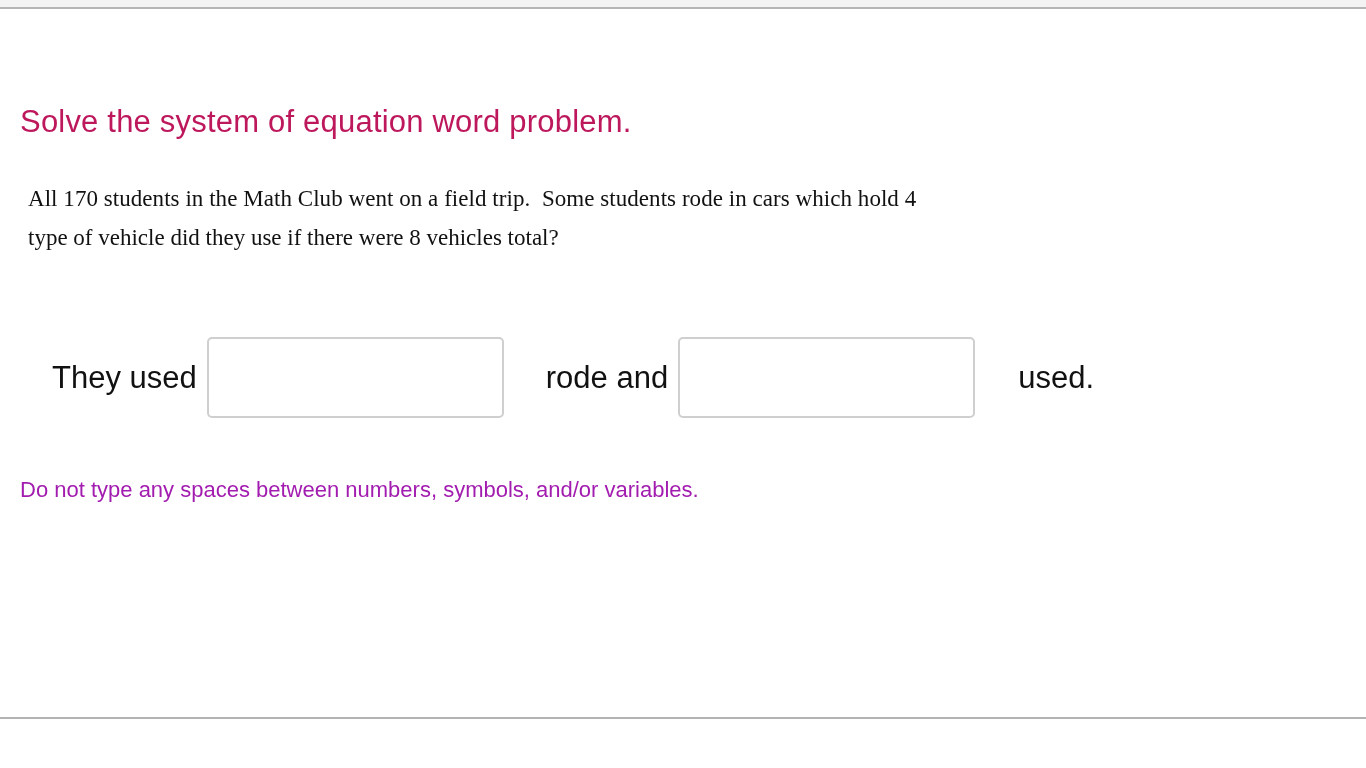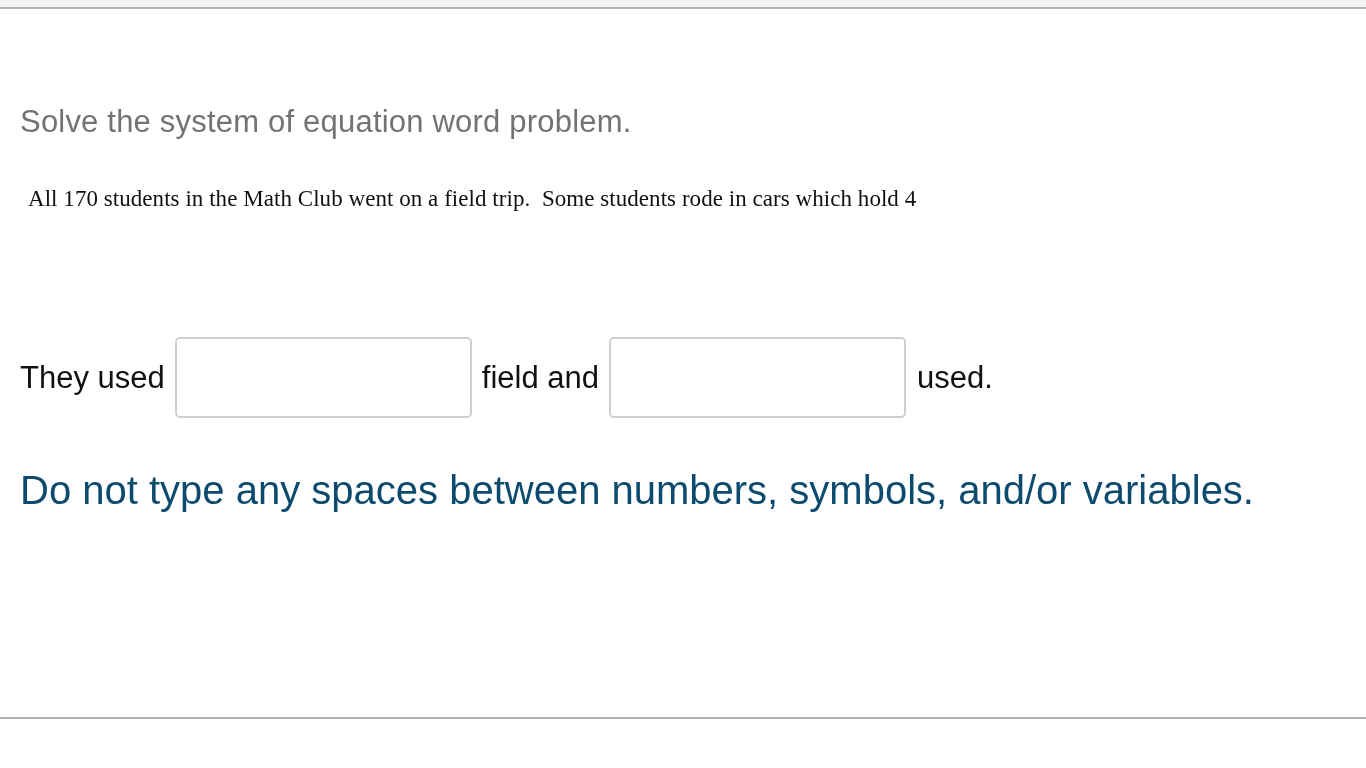--- a/index.html
+++ b/index.html
@@ -34,21 +34,21 @@
       background: #b3b3b3;
     }
     .instruction {
       position: absolute;
       left: 20px;
       top: 102px;
       font-family: "Liberation Sans", sans-serif;
       font-size: 31px;
       line-height: 40px;
       letter-spacing: 0.2px;
-      color: #737373;
+      color: #be185d;
       white-space: nowrap;
     }
     .problem {
       position: absolute;
       left: 28px;
       top: 179px;
       font-family: "Liberation Serif", serif;
       font-size: 23px;
       line-height: 39px;
       color: #111111;
@@ -63,61 +63,62 @@
       left: 20px;
       top: 337px;
       height: 81px;
       display: flex;
       align-items: center;
       font-family: "Liberation Sans", sans-serif;
       font-size: 31px;
       color: #111111;
       white-space: nowrap;
     }
-    .answer-row .lbl { display: inline-block; }
+    .answer-row .lbl { display: inline-block; margin-left: 32px; }
     .answer-input {
       box-sizing: border-box;
       width: 297px;
       height: 81px;
       border: 2px solid #cfcfcf;
       border-radius: 5px;
       background: #ffffff;
       font-family: "Liberation Sans", sans-serif;
       font-size: 28px;
       padding: 0 10px;
       outline: none;
     }
     .input-cars { margin-left: 10px; margin-right: 10px; }
     .input-buses { margin-left: 10px; margin-right: 11px; }
     .warning {
       position: absolute;
       left: 20px;
       top: 470px;
       font-family: "Liberation Sans", sans-serif;
-      font-size: 40px;
+      font-size: 22px;
       line-height: 40px;
-      color: #0c4a6e;
+      color: #a21caf;
       white-space: nowrap;
     }
   </style>
 </head>
 <body>
 
 <div class="top-band"></div>
 <div class="top-rule"></div>
 
 <div class="instruction">Solve the system of equation word problem.</div>
 
 <div class="problem">
   <span class="problem-line l1">All 170 students in the Math Club went on a field trip.  Some students rode in cars which hold 4</span>
+  <span class="problem-line l3">type of vehicle did they use if there were 8 vehicles total?</span>
 </div>
 
 <div class="answer-row">
   <span class="lbl">They used</span>
   <input type="text" class="answer-input input-cars" value="" style="">
-  <span class="lbl">field and</span>
+  <span class="lbl">rode and</span>
   <input type="text" class="answer-input input-buses" value="" style="">
   <span class="lbl">used.</span>
 </div>
 
 <div class="warning">Do not type any spaces between numbers, symbols, and/or variables.</div>
 
 <div class="bottom-rule"></div>
 
 </body></html>

